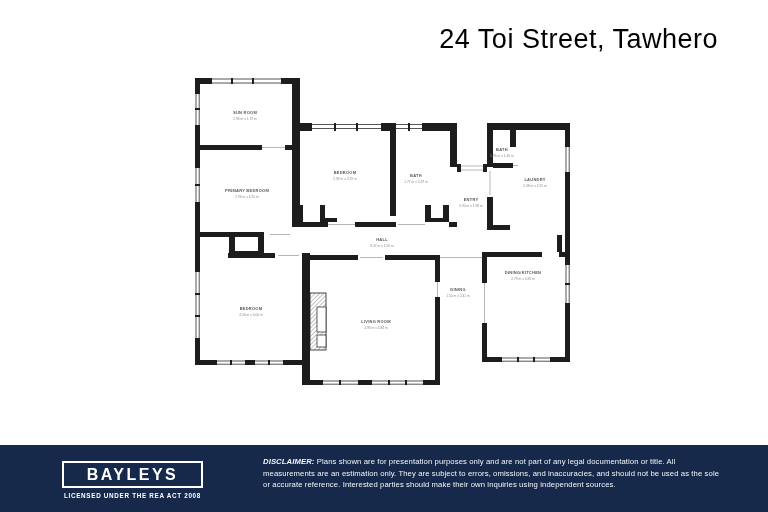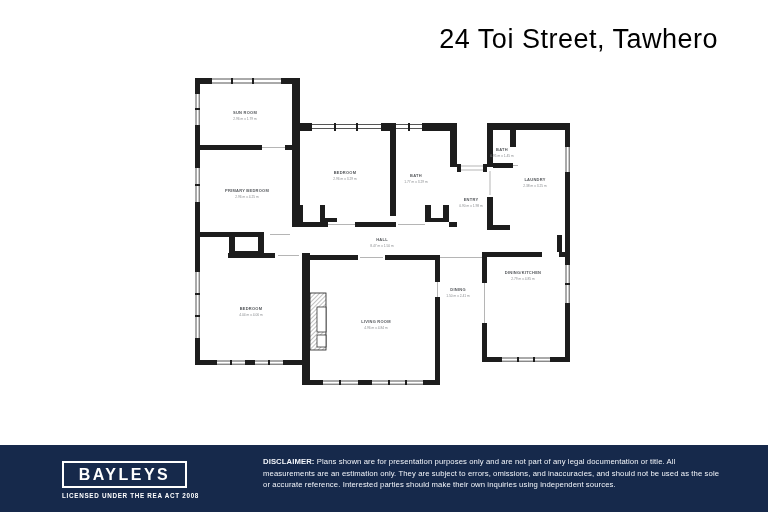--- a/index.html
+++ b/index.html
@@ -14,35 +14,35 @@
   }
   .plan-wrap{position:absolute;left:185px;top:75px;width:395px;height:320px;}
   .plan-wrap svg{width:100%;height:100%;display:block;}
   .room-name{font-family:"Liberation Sans",sans-serif;font-size:4px;font-weight:600;
     fill:#55585c;letter-spacing:.25px;text-anchor:middle;}
   .room-dims{font-family:"Liberation Sans",sans-serif;font-size:3.3px;fill:#8a8d90;
     text-anchor:middle;}
   .bottom-bar{
     position:absolute;left:0;top:445px;width:768px;height:67px;background:#16294b;
   }
-  .logo{position:absolute;left:62px;top:16px;width:125px;}
+  .logo{position:absolute;left:62px;top:16px;width:141px;}
   .logo-box{
     border:2px solid #ffffff;height:23px;
     display:flex;align-items:center;justify-content:center;
   }
   .logo-text{color:#ffffff;font-weight:bold;font-size:16px;letter-spacing:2.5px;}
   .license{
     color:#ffffff;font-size:6.3px;font-weight:bold;letter-spacing:.7px;
     margin-top:4px;text-align:center;white-space:nowrap;
   }
   .disclaimer{
     position:absolute;left:263px;top:11px;width:458px;
     color:#f2f5fa;font-size:7.7px;line-height:11.6px;letter-spacing:.1px;
   }
-  .disclaimer b{font-weight:bold;}
+  .disclaimer b{font-weight:bold;font-style:italic;}
 </style>
 </head>
 <body>
 
 <div class="title">24 Toi Street, Tawhero</div>
 
 <div class="plan-wrap">
   <svg viewBox="0 0 395 320" xmlns="http://www.w3.org/2000/svg">
     <defs>
       <pattern id="hatch" width="3" height="3" patternUnits="userSpaceOnUse" patternTransform="rotate(45)">

